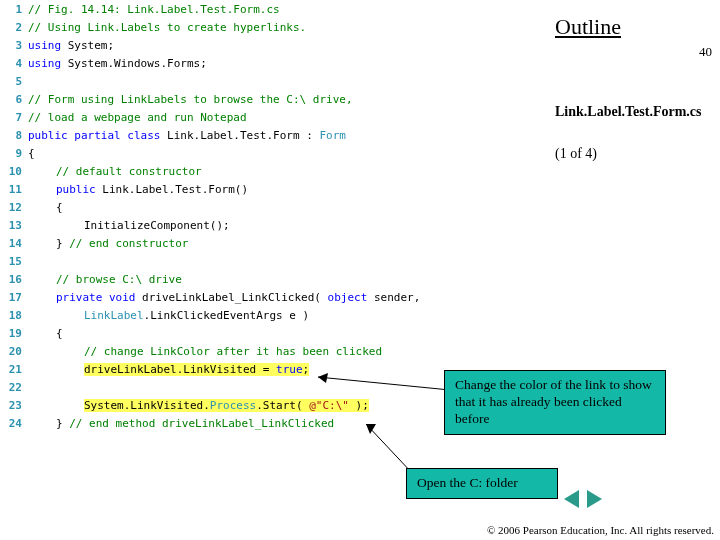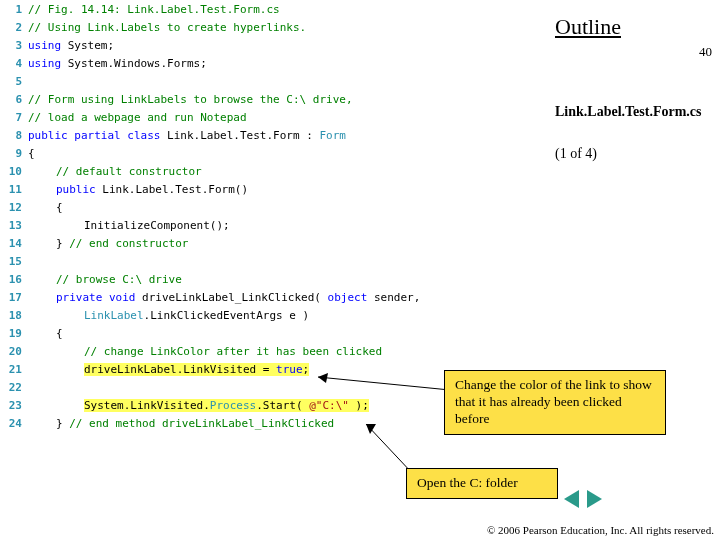--- a/index.html
+++ b/index.html
@@ -14,21 +14,21 @@
   .hl   { background:#ffff60;margin-top:43px; }
   .ind1 { display:inline-block; width:28px; }
   .ind2 { display:inline-block; width:56px; }
 
   #side { position:absolute; right:0; top:0; width:170px; }
   #page-num { position:absolute; right:8px; top:4px; font-size:13px;margin-top:40px; }
   #outline  { position:absolute; left:5px; top:14px; font-size:22px; text-decoration:underline; }
   #file     { position:absolute; left:5px; top:104px; font-size:14px; font-weight:bold; line-height:1.15; }
   #page-of  { position:absolute; left:5px; top:146px; font-size:14px; }
 
-  .callout { position:absolute; border:1px solid #000; background:#fde047; font-size:13.5px; padding:6px 10px; line-height:1.25; }
+  .callout { position:absolute; border:1px solid #000; background:#14b8a6; font-size:13.5px; padding:6px 10px; line-height:1.25; }
   #callout1 { left:444px; top:370px; width:200px; }
   #callout2 { left:406px; top:468px; width:130px; }
 
   .arrow { position:absolute; pointer-events:none; }
 
   #nav { position:absolute; right:116px; bottom:28px; }
   .navbtn { display:inline-block; width:0; height:0; border-top:9px solid transparent; border-bottom:9px solid transparent; cursor:pointer; margin:0 2px; }
   #prev { border-right:15px solid #2a9a8a; }
   #next { border-left:15px solid #2a9a8a; }
 

